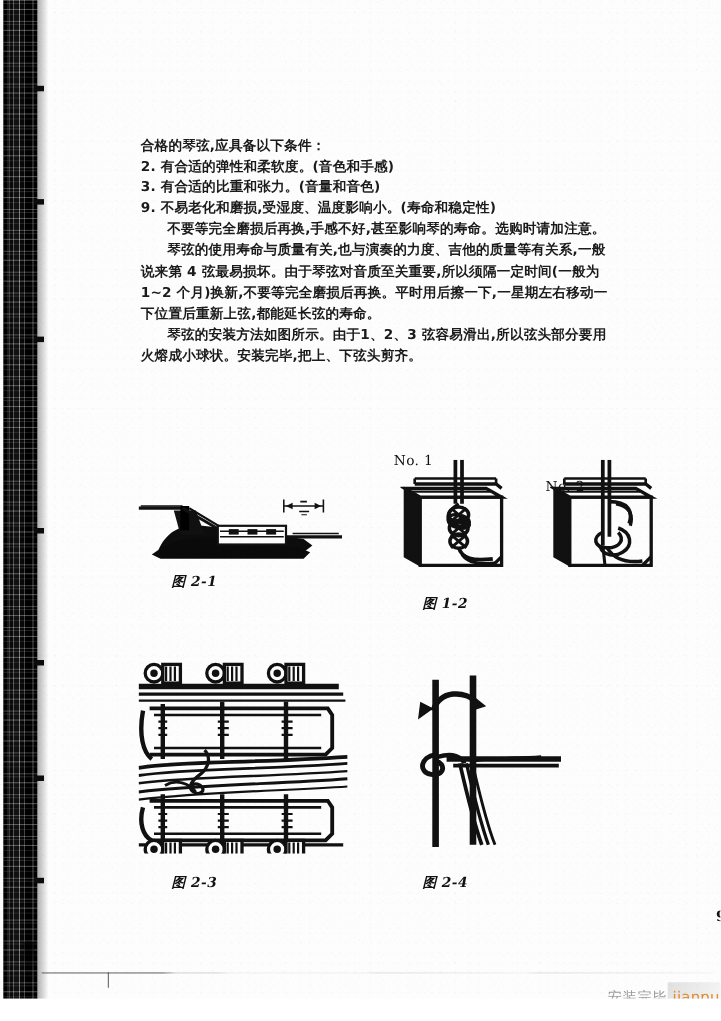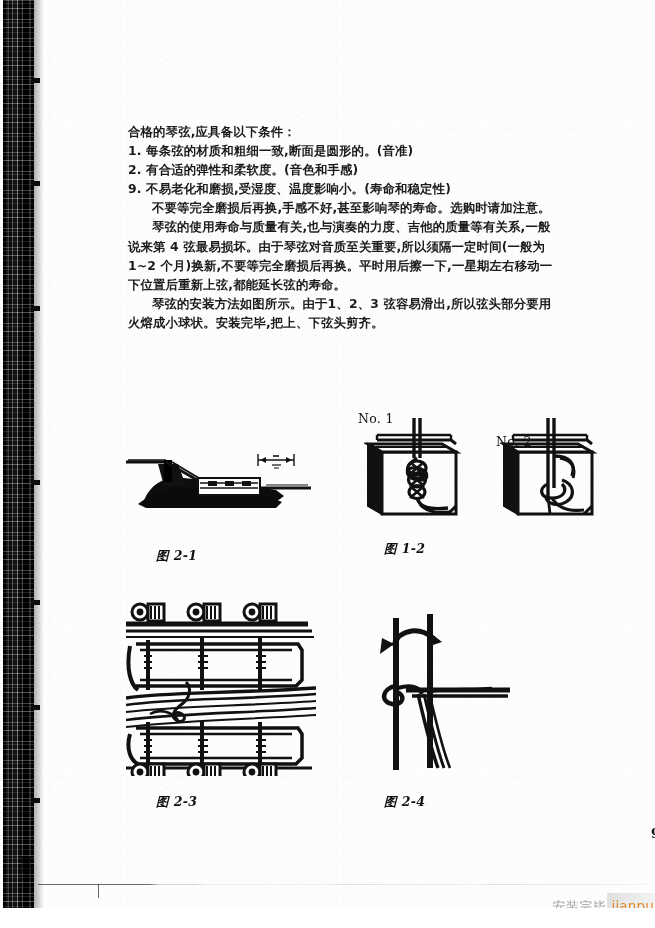--- a/index.html
+++ b/index.html
@@ -234,22 +234,22 @@
   <div class="gutter-tick" style="top:181px"></div>
   <div class="gutter-tick" style="top:306px"></div>
   <div class="gutter-tick" style="top:480px"></div>
   <div class="gutter-tick" style="top:600px"></div>
   <div class="gutter-tick" style="top:705px"></div>
   <div class="gutter-tick" style="top:798px"></div>
   <div class="gutter-tail"></div>
 
   <div class="textblock">
     <p>合格的琴弦,应具备以下条件：</p>
-    <p>1. 每条弦的材质和粗细一致,断面是圆形的。(音准)</p>
     <p>2. 有合适的弹性和柔软度。(音色和手感)</p>
+    <p>3. 有合适的比重和张力。(音量和音色)</p>
     <p>9. 不易老化和磨损,受湿度、温度影响小。(寿命和稳定性)</p>
     <p class="indent">不要等完全磨损后再换,手感不好,甚至影响琴的寿命。选购时请加注意。</p>
     <p class="indent">琴弦的使用寿命与质量有关,也与演奏的力度、吉他的质量等有关系,一般说来第 4 弦最易损坏。由于琴弦对音质至关重要,所以须隔一定时间(一般为 1~2 个月)换新,不要等完全磨损后再换。平时用后擦一下,一星期左右移动一下位置后重新上弦,都能延长弦的寿命。</p>
     <p class="indent">琴弦的安装方法如图所示。由于1、2、3 弦容易滑出,所以弦头部分要用火熔成小球状。安装完毕,把上、下弦头剪齐。</p>
   </div>
 
   <div class="fig" style="left:126px; top:438px; width:185px; height:92px;">
     <svg width="185" height="92" viewBox="0 0 185 92">
 
       <path d="M0,24 L44,24" stroke="#111" stroke-width="3" fill="none"></path>
@@ -277,21 +277,21 @@
       <path d="M132,22 L168,22" stroke="#111" stroke-width="1.4" fill="none"></path>
       <path d="M132,16 L132,28" stroke="#111" stroke-width="1.4"></path>
       <path d="M168,16 L168,28" stroke="#111" stroke-width="1.4"></path>
       <path d="M134,22 L140,19 L140,25 Z" fill="#111"></path>
       <path d="M166,22 L160,19 L160,25 Z" fill="#111"></path>
       <path d="M147,18 L153,18" stroke="#111" stroke-width="1.6"></path>
       <path d="M146,27 L155,27" stroke="#111" stroke-width="1.2"></path>
       <path d="M148,30 L153,30" stroke="#111" stroke-width="1"></path>
     </svg>
   </div>
-  <div class="caption" style="left:156px; top:548px;">图 2-1</div>
+  <div class="caption" style="left:156px; top:521px;">图 2-1</div>
 
   <div class="nolabel" style="left:358px; top:411px;">No. 1</div>
   <div class="nolabel" style="left:496px; top:411px;margin-top:23px;">No. 2</div>
 
   <div class="fig" style="left:364px; top:418px; width:110px; height:110px;">
     <svg width="110" height="110" viewBox="0 0 110 110">
 
       <path d="M18,34 L92,34 L92,96 L18,96 Z" fill="#fdfdfd" stroke="#111" stroke-width="3"></path>
 
       <path d="M4,26 L18,34 L18,96 L4,88 Z" fill="#111" stroke="#111" stroke-width="2"></path>

